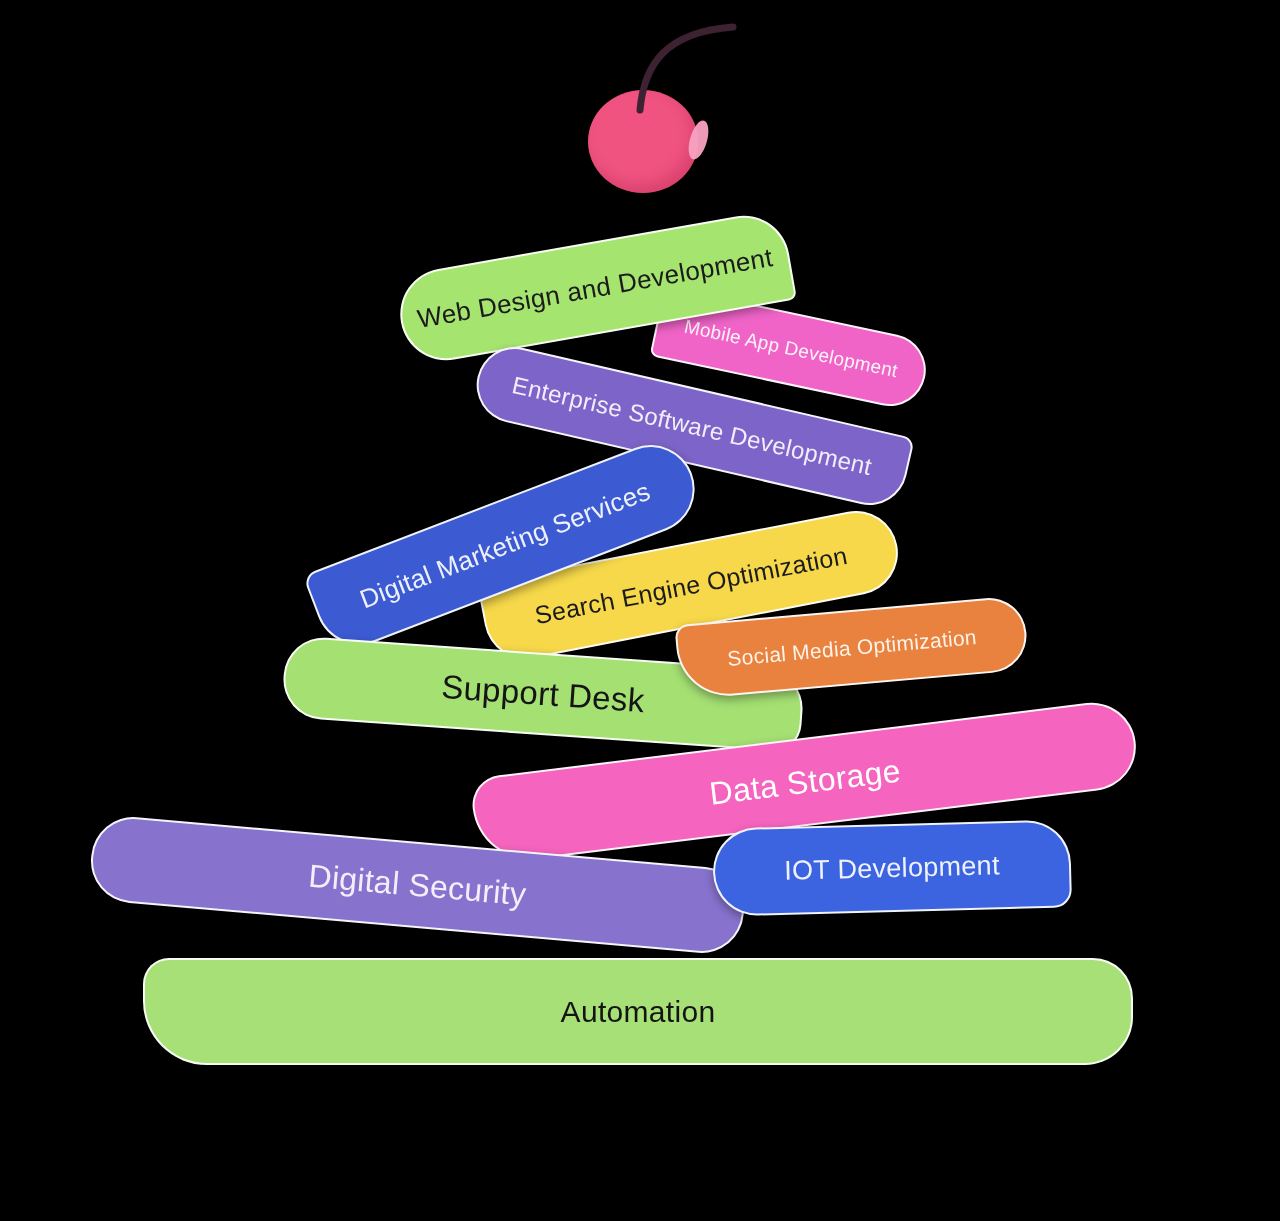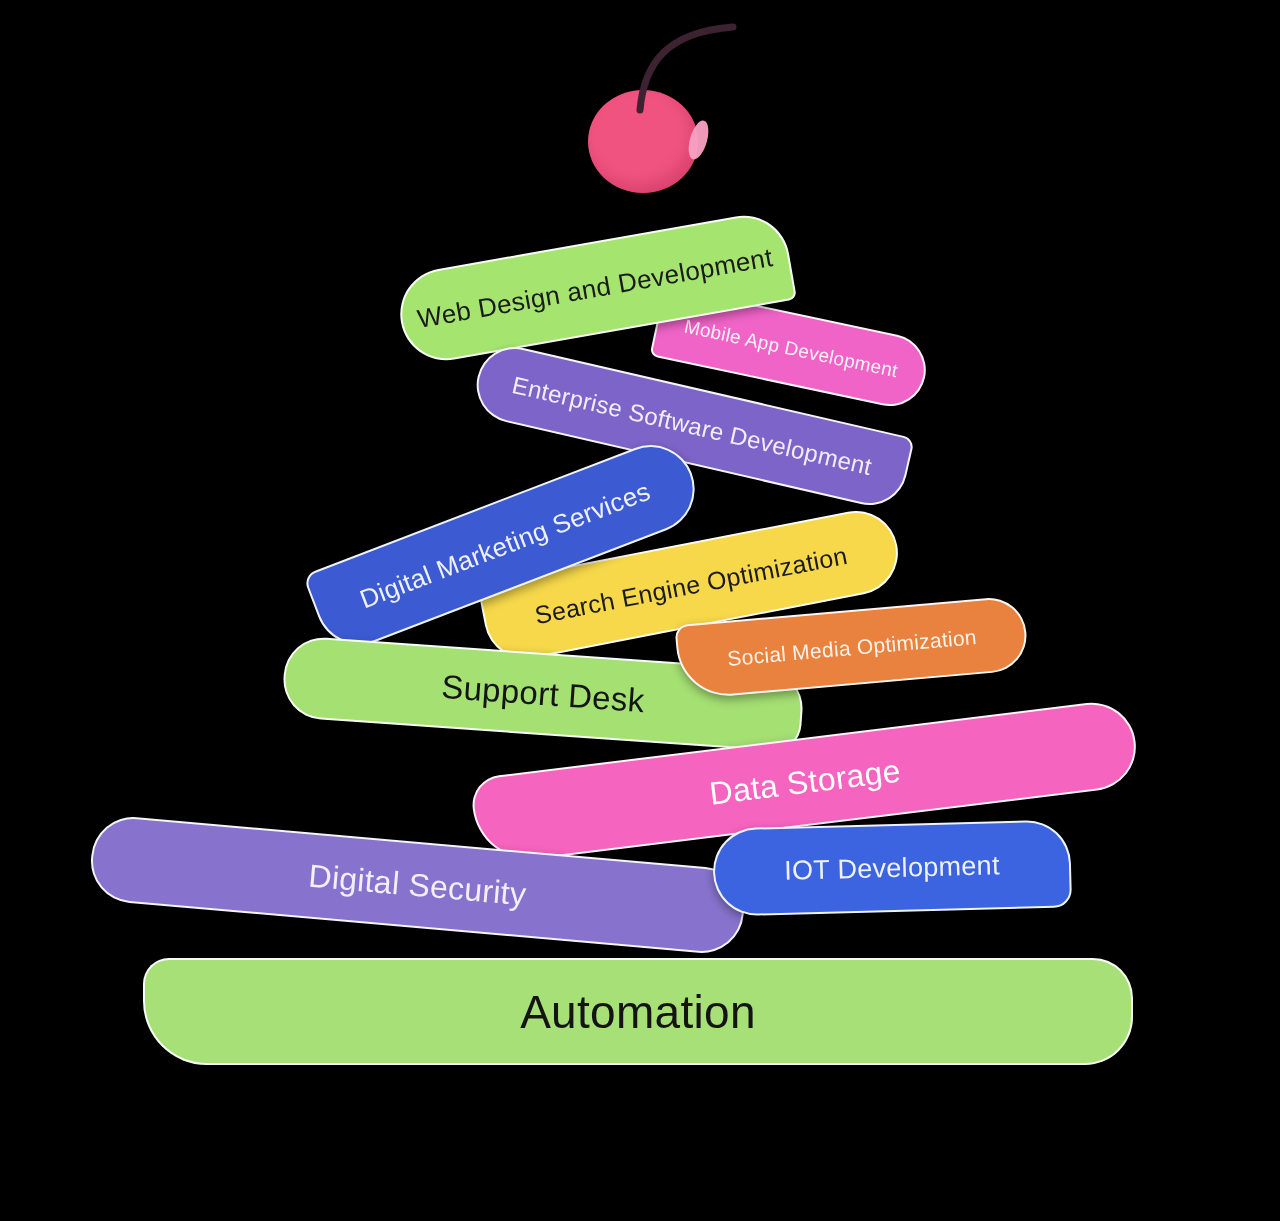--- a/index.html
+++ b/index.html
@@ -55,21 +55,21 @@
                     transform: rotate(-7deg); z-index: 8;
                     border-radius: 30px 44px 44px 58px; font-size: 32px; }
   .bar-security   { left: 90px;  top: 842px; width: 655px; height: 86px;
                     transform: rotate(5deg); z-index: 9;
                     border-radius: 42px; font-size: 32px; }
   .bar-iot        { left: 713px; top: 824px; width: 358px; height: 88px;
                     transform: rotate(-1.5deg); z-index: 10;
                     border-radius: 44px 44px 18px 44px; font-size: 27px; }
   .bar-automation { left: 143px; top: 958px; width: 990px; height: 107px;
                     transform: rotate(0deg); z-index: 11;
-                    border-radius: 26px 40px 48px 64px; font-size: 46px; }
+                    border-radius: 26px 40px 48px 64px; font-size: 30px; }
 
   .bar-label { pointer-events: none; }
 
   
   .cherry { position: absolute; left: 560px; top: 10px; width: 220px; height: 200px; z-index: 12; }
   .cherry-body {
     position: absolute;
     left: 28px; top: 80px;
     width: 110px; height: 103px;
     border-radius: 50%;

